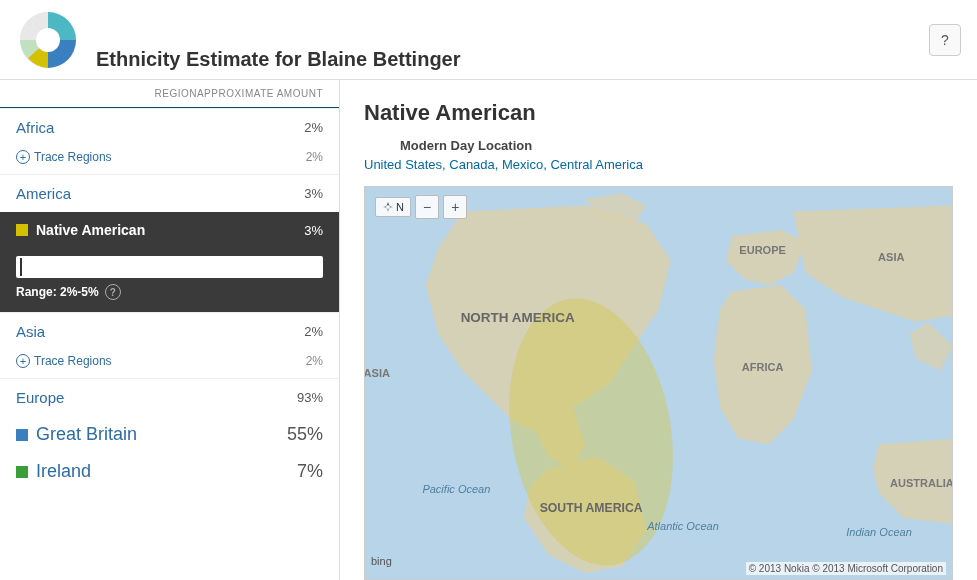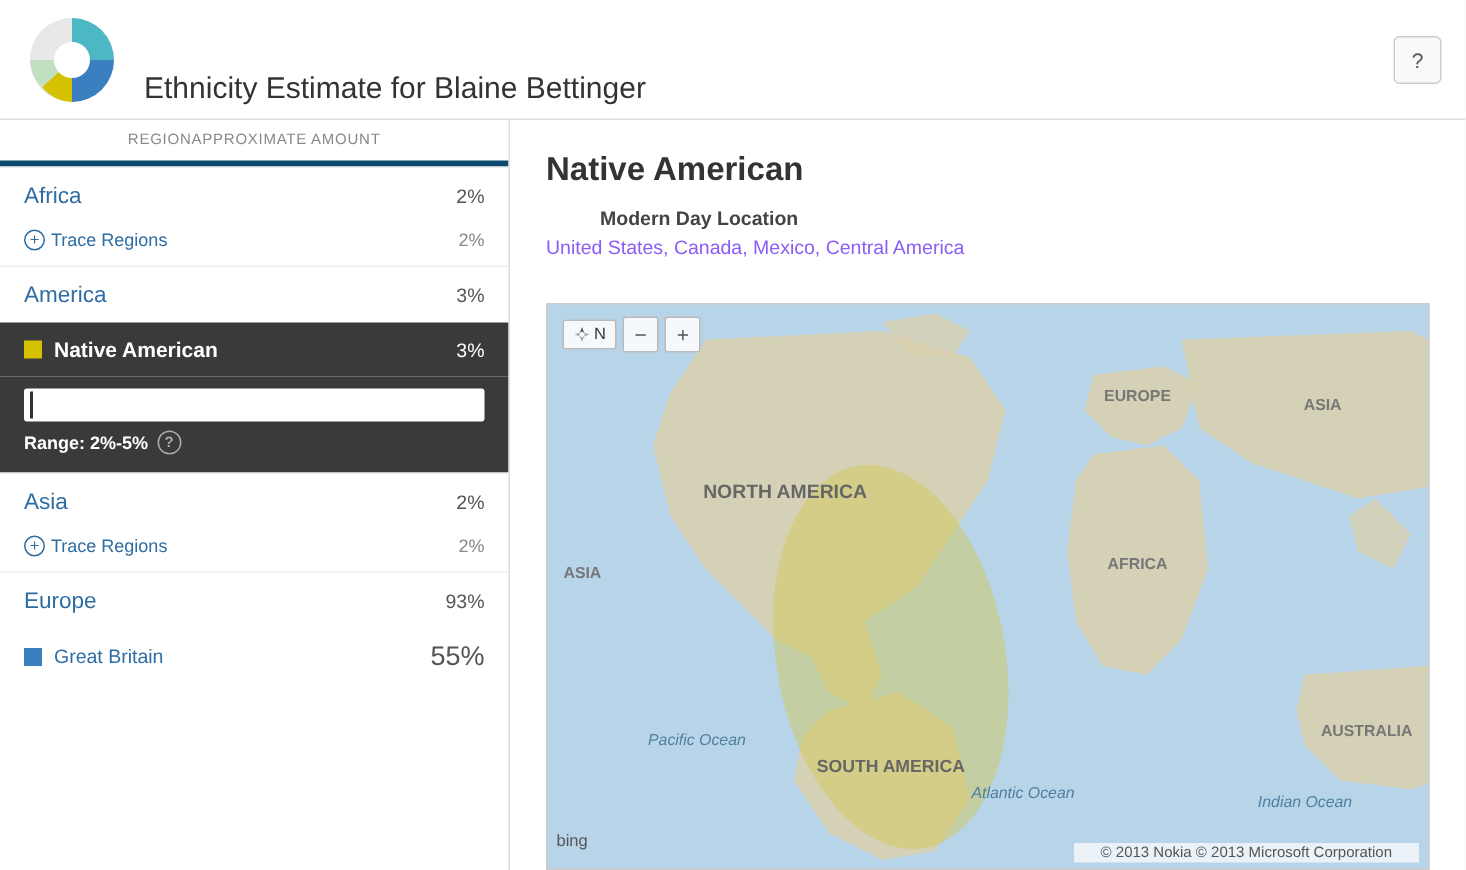--- a/index.html
+++ b/index.html
@@ -15,21 +15,21 @@
       height: 80px;
     }
     .header-logo {
       width: 64px;
       height: 64px;
       margin-right: 16px;
       flex-shrink: 0;
     }
     .header-title {
       font-size: 20px;
-      font-weight: normal;
+      font-weight: bold;
       color: #333;
       flex: 1;
       margin-top: 40px;
     }
     .help-button {
       width: 32px;
       height: 32px;
       border: 1px solid #ccc;
       background: #f9f9f9;
       border-radius: 4px;
@@ -51,23 +51,23 @@
     .left-panel {
       width: 340px;
       background: #fff;
       border-right: 1px solid #ddd;
       overflow-y: auto;
       flex-shrink: 0;
     }
 
     .col-headers {
       display: flex;
-      justify-content: center;
+      justify-content: flex-end;
       padding: 8px 16px;
-      border-bottom: 4px solid #0c4a6e;
+      border-bottom: 1px solid #0c4a6e;
       background: #fff;
     }
     .col-header {
       font-size: 10px;
       color: #888;
       text-transform: uppercase;
       letter-spacing: 0.5px;
     }
 
     
@@ -198,21 +198,21 @@
       display: flex;
       justify-content: space-between;
       align-items: center;
       padding: 8px 16px;
       cursor: pointer;
     }
     .sub-name {
       display: flex;
       align-items: center;
       gap: 8px;
-      font-size: 13px;
+      font-size: 18px;
       color: #2e6da4;
     }
     .sub-pct { font-size: 18px; color: #555; }
 
     
     .right-panel {
       flex: 1;
       background: #fff;
       padding: 20px 24px 0 24px;
       display: flex;
@@ -226,22 +226,22 @@
     }
     .modern-day-label {
       font-size: 13px;
       font-weight: bold;
       color: #444;
       margin-bottom: 4px;
       padding-left: 36px;
     }
     .modern-day-locations {
       font-size: 13px;
-      color: #8b5cf6;
-      margin-bottom: 30px;
+      color: #0369a1;
+      margin-bottom: 14px;
     }
 
     
     .map-container {
       flex: 1;
       border: 1px solid #ccc;
       position: relative;
       overflow: hidden;
       background: #b8d4e8;
     }
@@ -285,21 +285,21 @@
     }
 
     
     .map-attribution {
       position: absolute;
       bottom: 4px;
       right: 6px;
       font-size: 10px;
       color: #555;
       background: rgba(255,255,255,0.7);
-      padding: 1px 18px;
+      padding: 1px 3px;
     }
     .bing-logo {
       position: absolute;
       bottom: 12px;
       left: 6px;
       font-size: 11px;
       color: #555;
       text-align: center;
     }
   </style>
@@ -395,20 +395,27 @@
 
       <div class="sub-item-row">
         <span class="sub-name">
           <span class="color-square" style="background:#3a7fbf;"></span>
           <span>Great Britain</span>
         </span>
         <span class="sub-pct">55%</span>
       </div>
 
 
+      <div class="sub-item-row">
+        <span class="sub-name">
+          <span class="color-square" style="background:#3a9f3a;"></span>
+          <span>Ireland</span>
+        </span>
+        <span class="sub-pct">7%</span>
+      </div>
     </div>
 
   </div>
 
   <div class="right-panel">
     <h2 class="detail-title">Native American</h2>
     <p class="modern-day-label">Modern Day Location</p>
     <p class="modern-day-locations">United States, Canada, Mexico, Central America</p>
 
     <div class="map-container">

